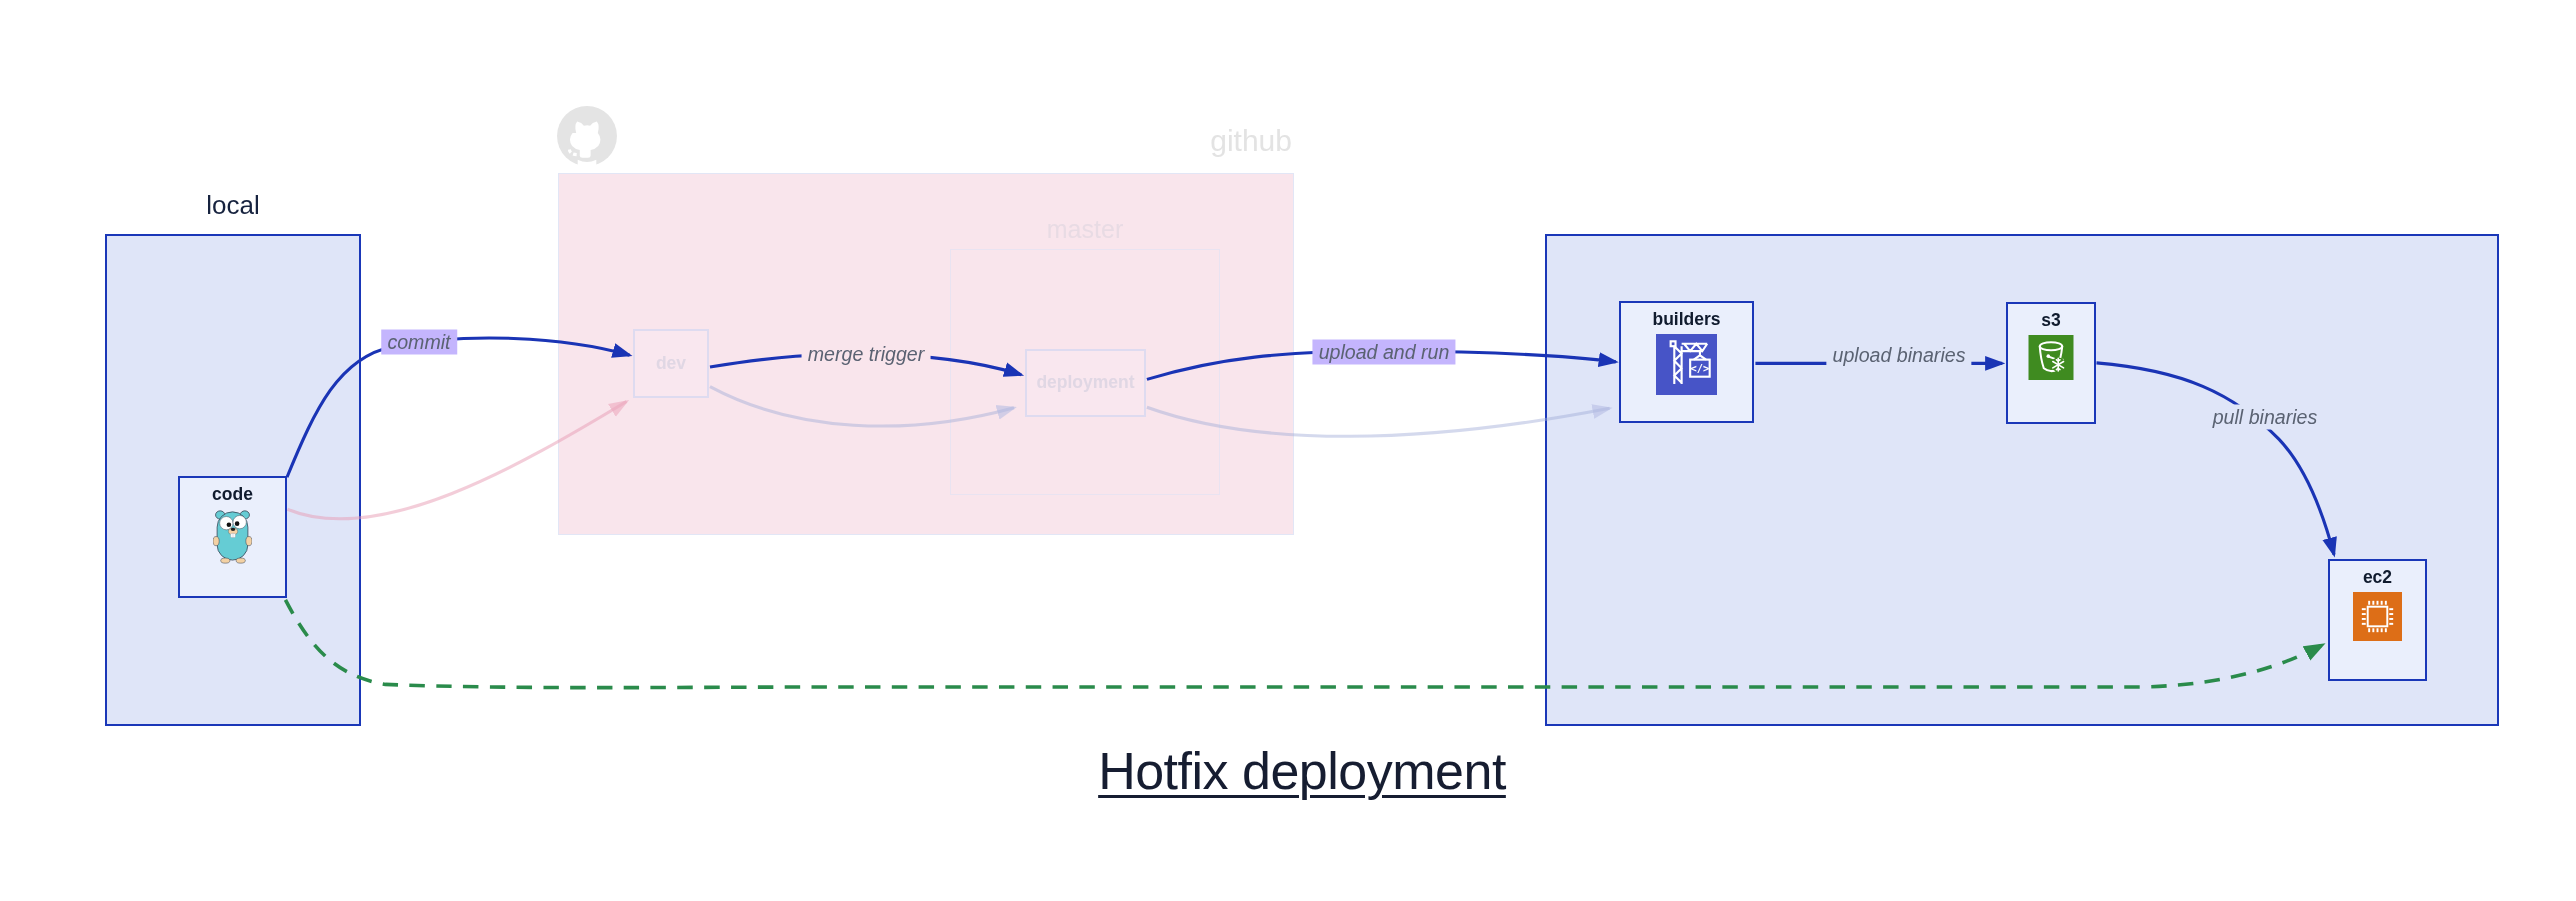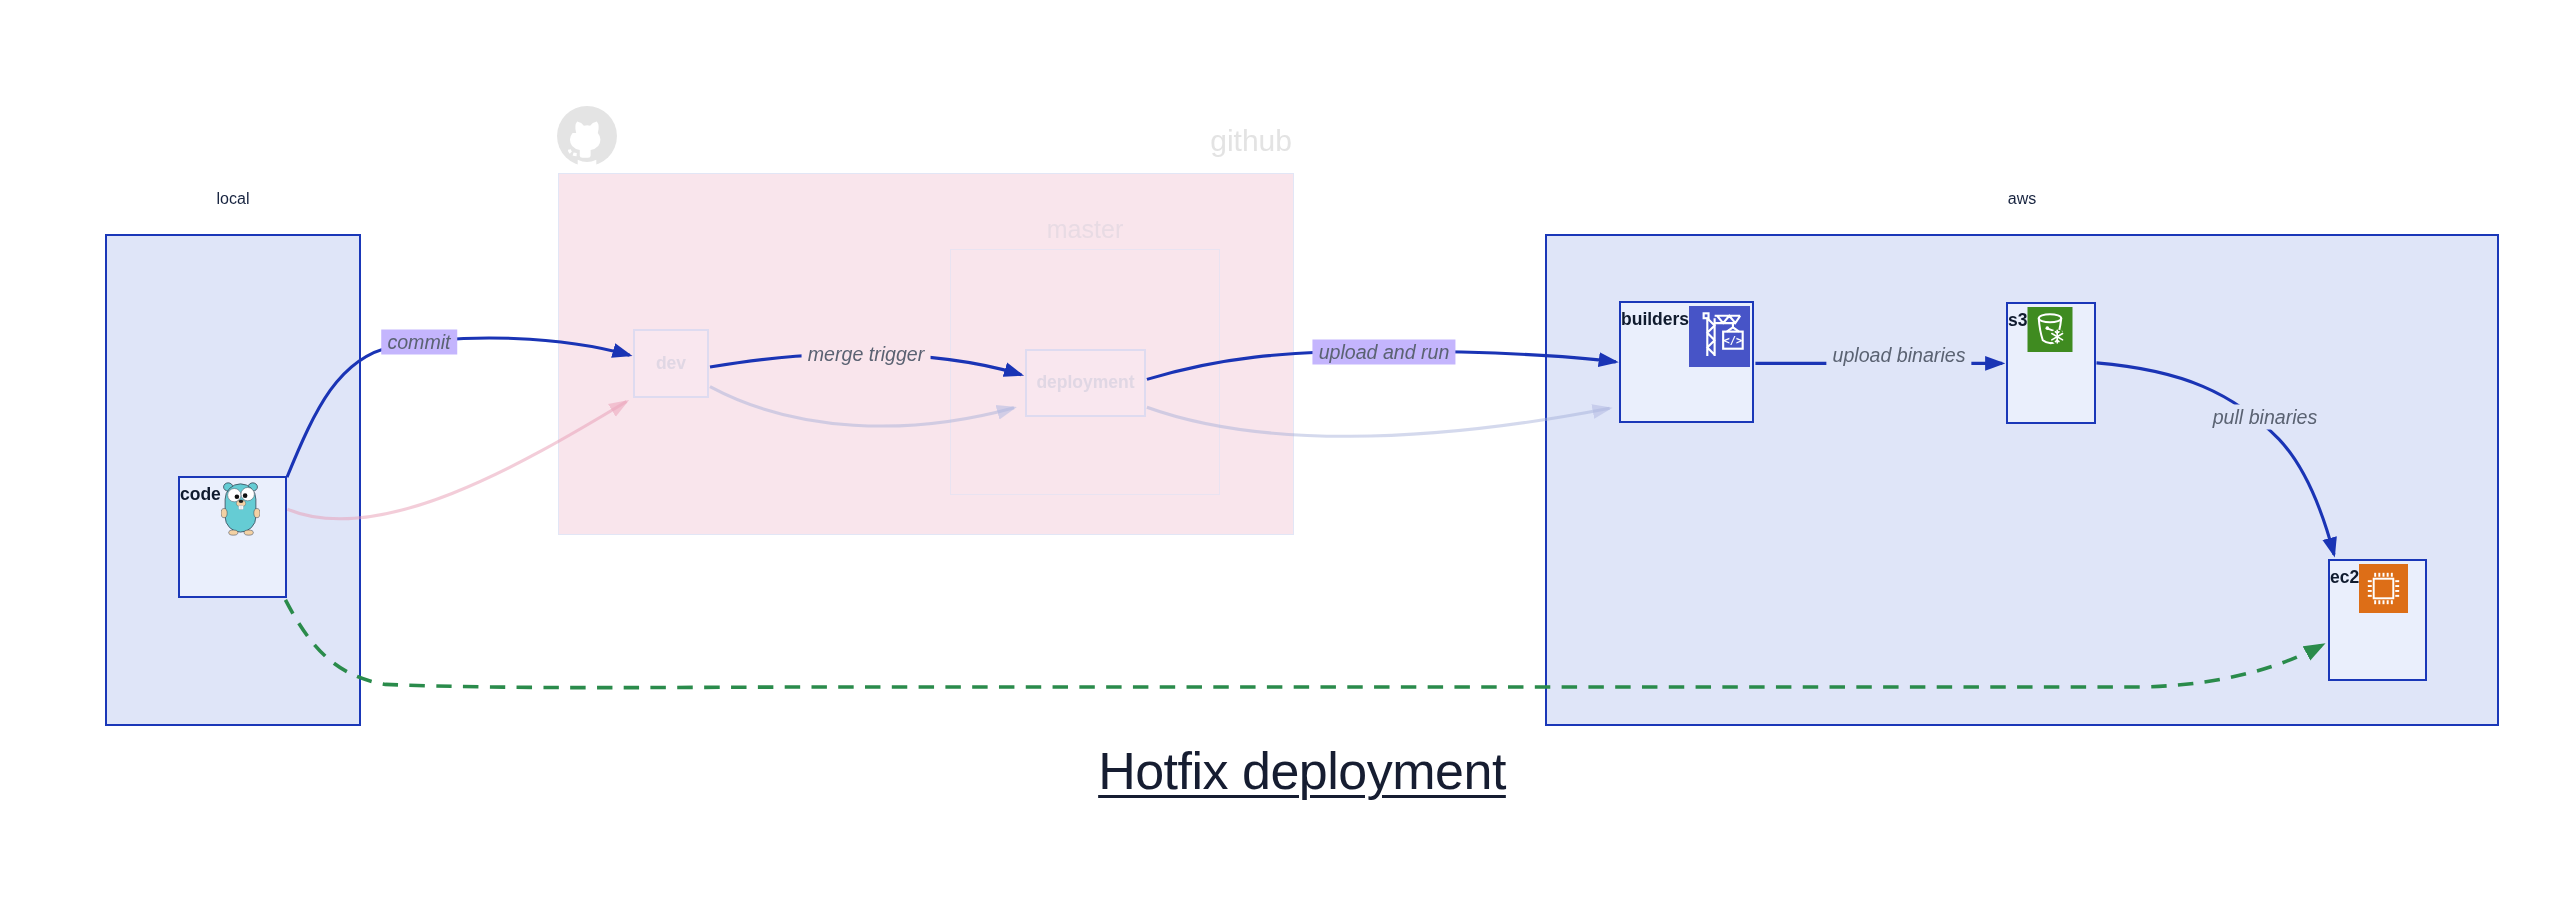--- a/index.html
+++ b/index.html
@@ -2,27 +2,27 @@
 <html style="font-size:8.2px"><head>
 <meta charset="utf-8">
 <style>
   html,body{margin:0;padding:0;background:#ffffff;}
   #canvas{position:relative;width:2604px;height:902px;background:#ffffff;overflow:hidden;
           font-family:"Liberation Sans", sans-serif;}
   
   .group{position:absolute;box-sizing:border-box;}
   .group.blue{background:#dfe5f8;border:2.6px solid #1a37b8;}
   .group.pink{background:#f9e5ec;border:1.5px solid #e2e6f6;}
-  .group-label{position:absolute;color:#17233f;font-size:16px;font-weight:500;
+  .group-label{position:absolute;color:#17233f;font-size:26px;font-weight:500;
                text-align:center;white-space:nowrap;}
   .faded-label{position:absolute;color:#e3e3e3;font-size:30px;font-weight:400;white-space:nowrap;}
   .master-box{position:absolute;box-sizing:border-box;border:1.5px solid #e9e3f1;background:transparent;}
   .master-label{position:absolute;color:#e8dbe4;font-size:25px;font-weight:500;text-align:center;white-space:nowrap;}
   
-  .node{position:absolute;box-sizing:border-box;display:flex;flex-direction:row;}
+  .node{position:absolute;box-sizing:border-box;display:flex;flex-direction:column;align-items:center;}
   .node.solid{background:#eaeffc;border:2.6px solid #1a37b8;}
   .node.faded{background:#f9e7ef;border:2.1px solid #dedbf0;}
   .node-label{margin-top:6.2px;font-size:17.5px;font-weight:700;color:#101b2e;line-height:21.6px;}
   .node.faded .node-label{color:#e0d7e4;margin:auto;}
   .node-icon{margin-top:3.1px;}
   
   .edge-label{position:absolute;transform:translate(-50%,-50%);font-size:19.6px;font-style:italic;
               color:#5a6272;white-space:nowrap;padding:1px 6.2px;z-index:6;}
   .bg-white{background:#c4b5fd;}
   .bg-pink{background:#f9e5ec;}
@@ -49,21 +49,20 @@
       <path fill="#ffffff" d="M39 54 q-4 -15 2 -22 q9 2 13 8 q7 -2 12 0 q4 -6 13 -8 q6 7 2 22 q5 6 5 13 q0 17 -19 20 l0 11 q0 4 -5 4 l-11 0 q-5 0 -5 -4 l0 -11 q-19 -3 -19 -20 q0 -7 5 -13 z"></path>
       <path fill="#ffffff" d="M42 106 q18 9 36 0 l0 12 l-36 0 z"></path>
       <path fill="none" stroke="#ffffff" stroke-width="6" stroke-dasharray="7 5" d="M40 96 q-16 -1 -14 -14"></path>
     </svg>
   </div>
   <div class="faded-label zlow" style="left:1103px;top:124px;width:189px;text-align:right;">github</div>
   <div class="group pink zlow" style="left:558px;top:173px;width:736px;height:362px;"></div>
   <div class="master-label zlow" style="left:950px;top:215px;width:270px;">master</div>
   <div class="master-box zlow" style="left:950px;top:249px;width:270px;height:246px;"></div>
 
-  <div class="group-label zlow" style="left:1545px;top:190px;width:954px;">aws</div>
   <div class="group blue zlow" style="left:1545px;top:234px;width:954px;height:492px;"></div>
 
   <svg id="edges" width="2604" height="902" viewBox="0 0 5054 1750">
     <defs>
       <marker id="mBlue" viewBox="0 0 10 8" refX="8.5" refY="4" markerWidth="6.5" markerHeight="5.2" orient="auto">
         <polygon points="0,0.3 10,4 0,7.7" fill="#1a34b5"></polygon>
       </marker>
       <marker id="mGreen" viewBox="0 0 10 8" refX="8.5" refY="4" markerWidth="6" markerHeight="4.8" orient="auto">
         <polygon points="0,0.3 10,4 0,7.7" fill="#2a8b4b"></polygon>
       </marker>

